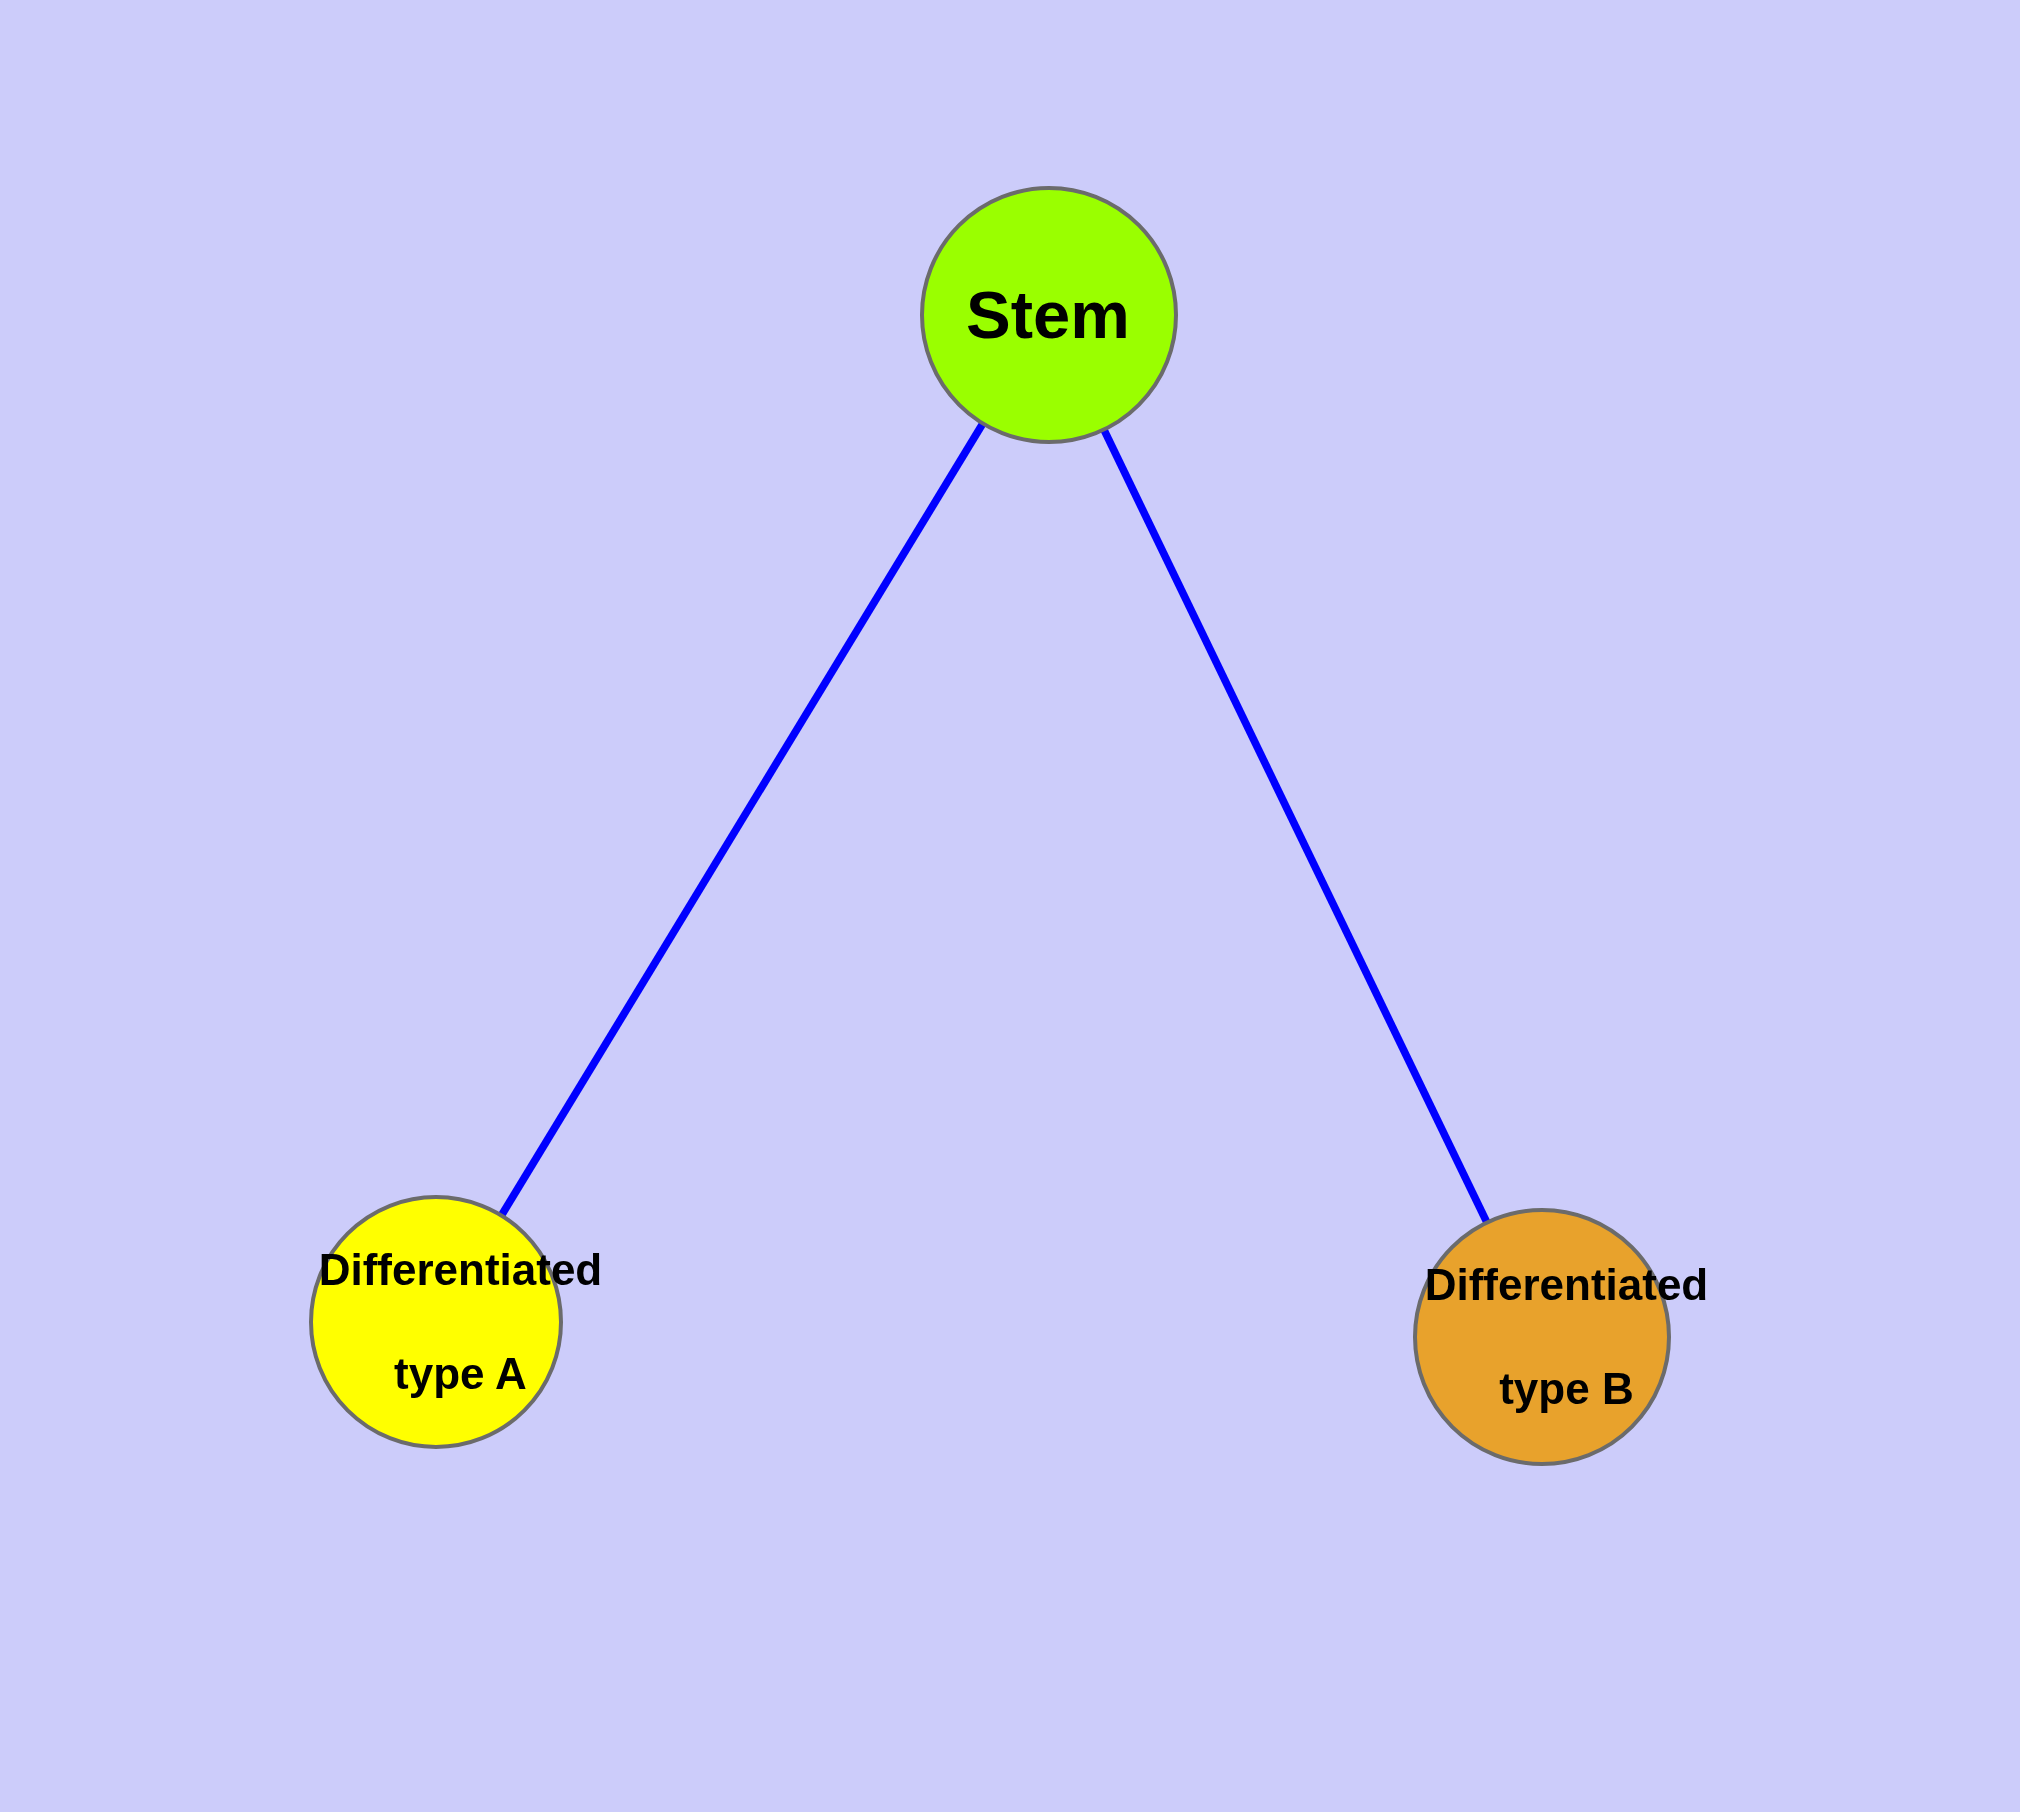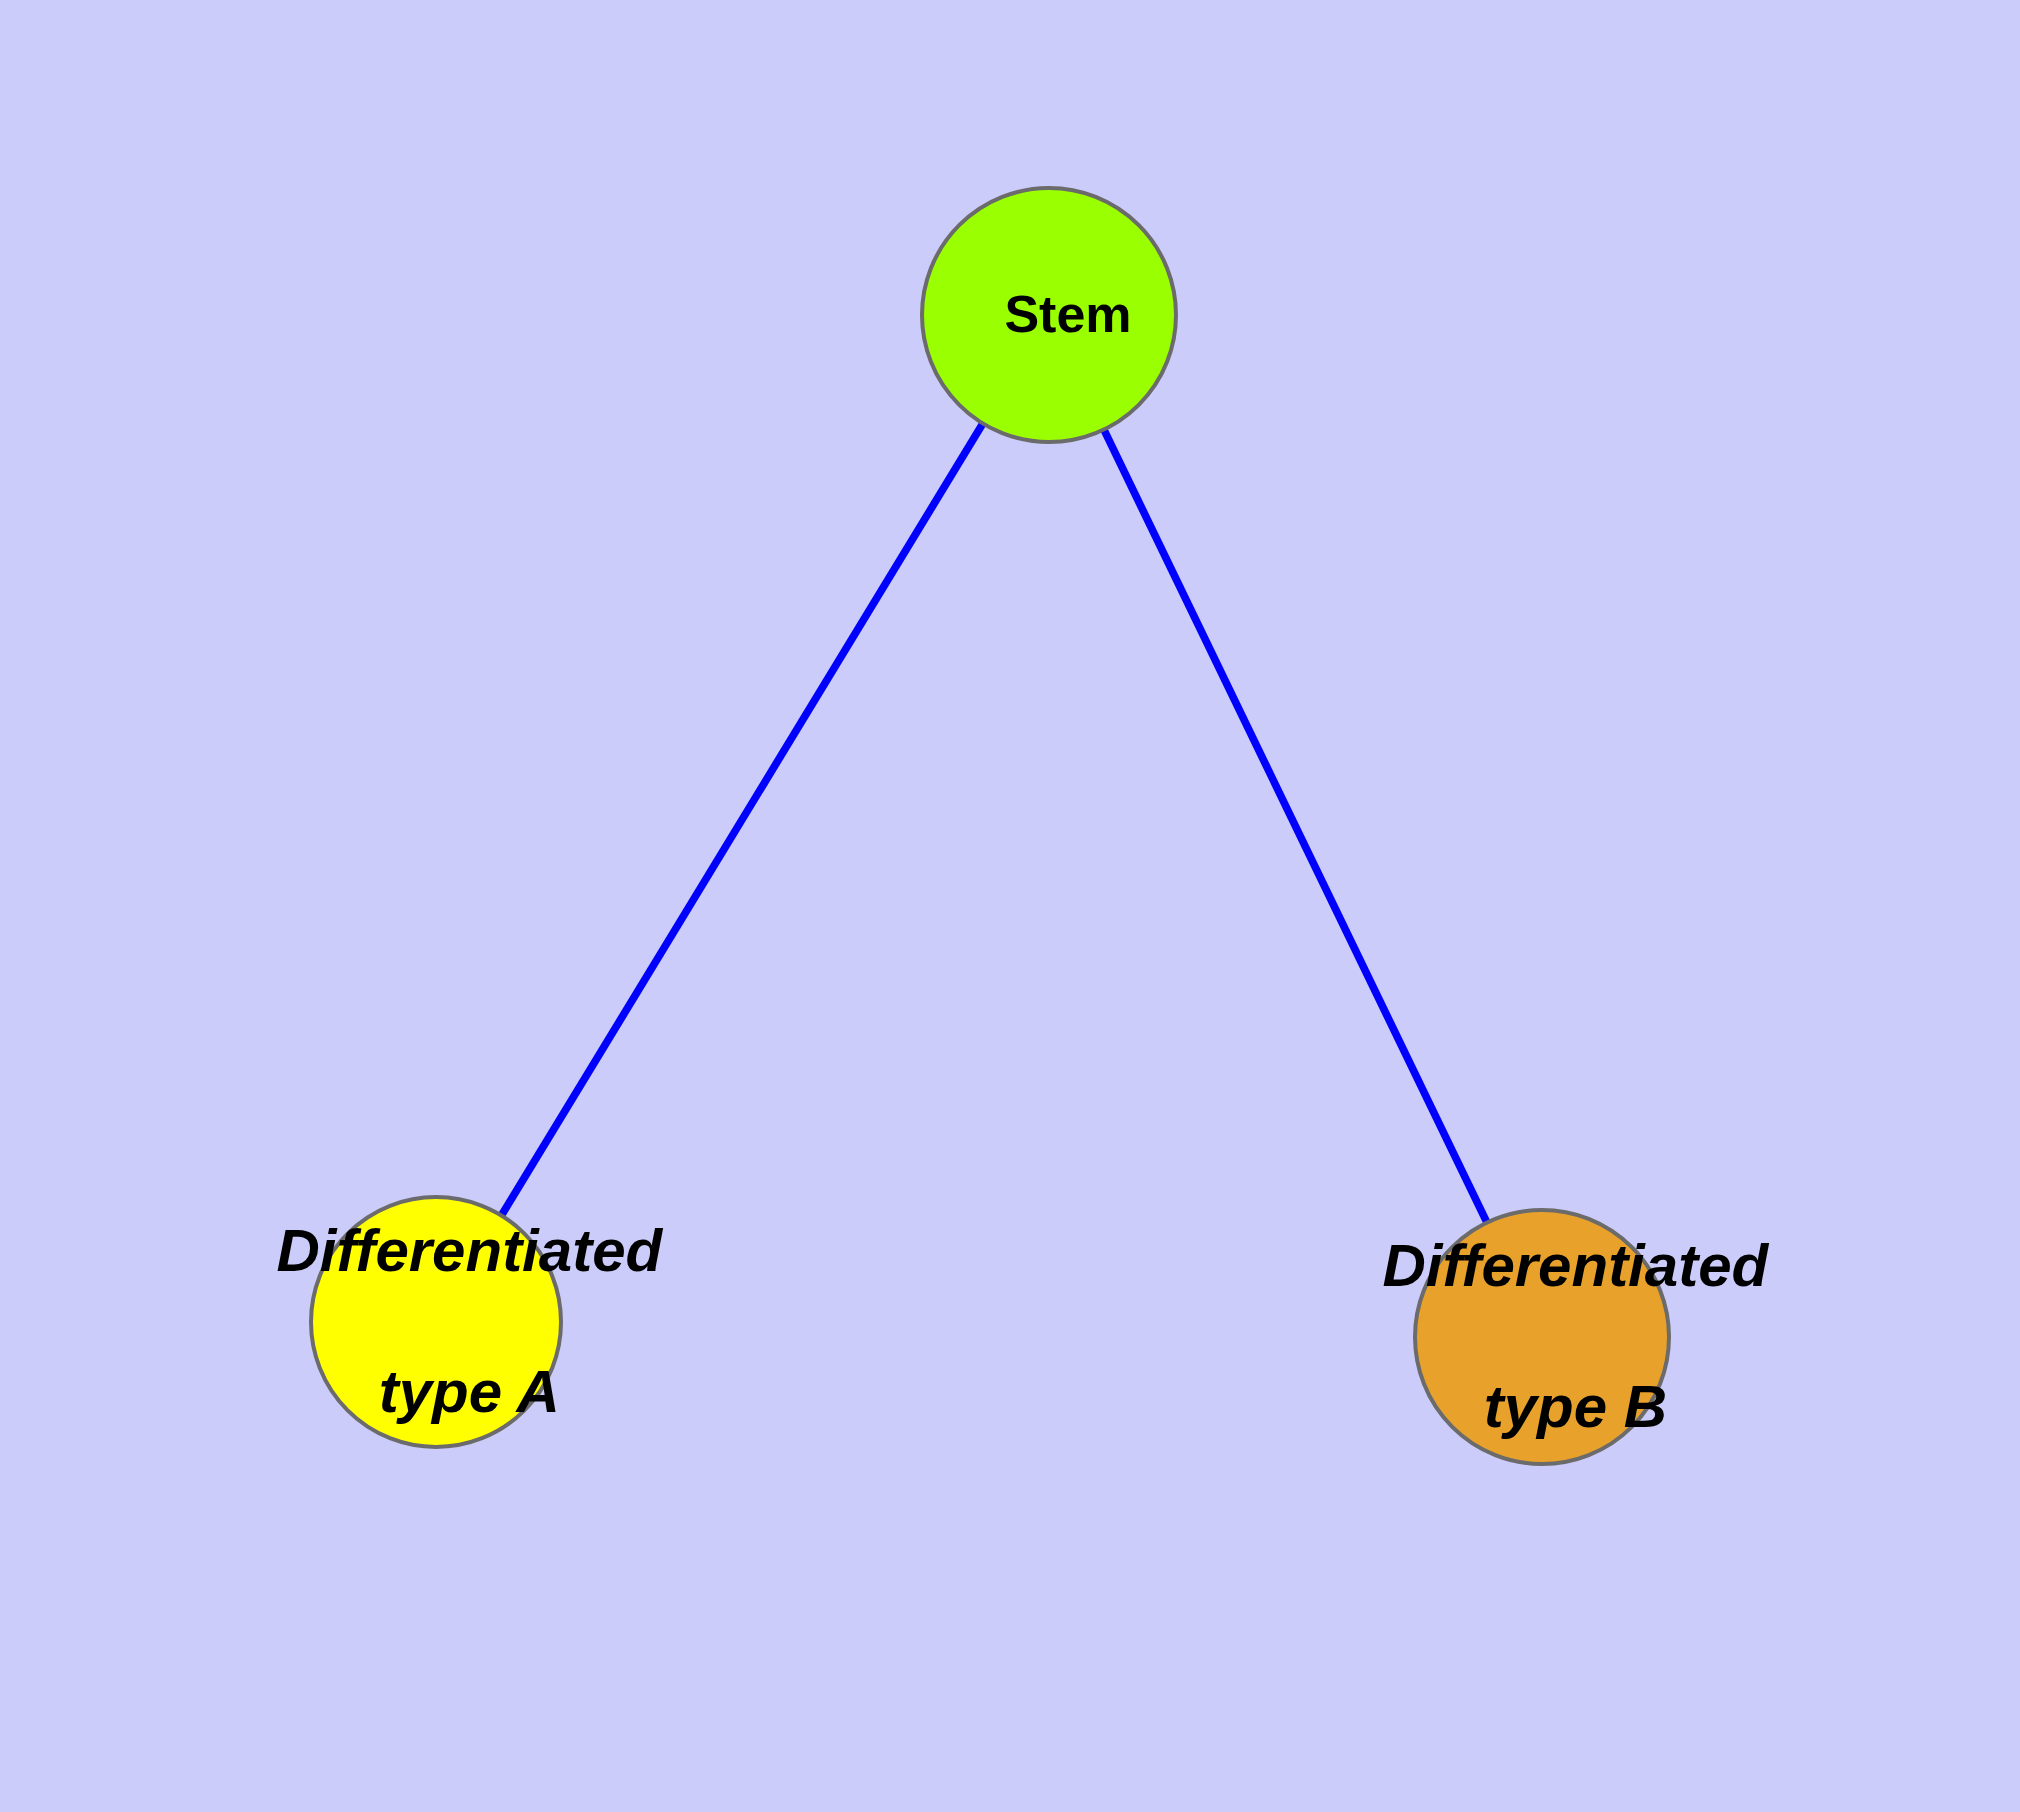--- a/index.html
+++ b/index.html
@@ -36,26 +36,24 @@
     z-index: 3;
     color: #000000;
     font-weight: bold;
     text-align: center;
     line-height: 1.18;
     white-space: pre;
     pointer-events: none;
     transform: translate(-50%, -50%);
   }
   .node-label.lbl-stem {
-    font-size: 52px;
-    margin-left: 20px;
+    font-size: 67px;
   }
   .node-label.lbl-two-line {
-    font-size: 60px;
-    font-style: italic;
+    font-size: 44px;
   }
 </style>
 </head>
 <body>
 
 <div id="canvas" style="width: 2021px; height: 1812px; background: rgb(204, 204, 250);">
 
   <svg id="edge-layer" viewBox="0 0 2384 2138" preserveAspectRatio="none">
     <line id="edge-0" x1="1162.2130957993954" y1="495.05656813063484" x2="588.7481971978185" y2="1438.6525508711795" stroke="#0000ff" stroke-width="9" stroke-linecap="butt"></line>
     <line id="edge-1" x1="1299.6279387393565" y1="501.66781130743055" x2="1756.3720612606435" y2="1447.3321886925694" stroke="#0000ff" stroke-width="9" stroke-linecap="butt"></line>

